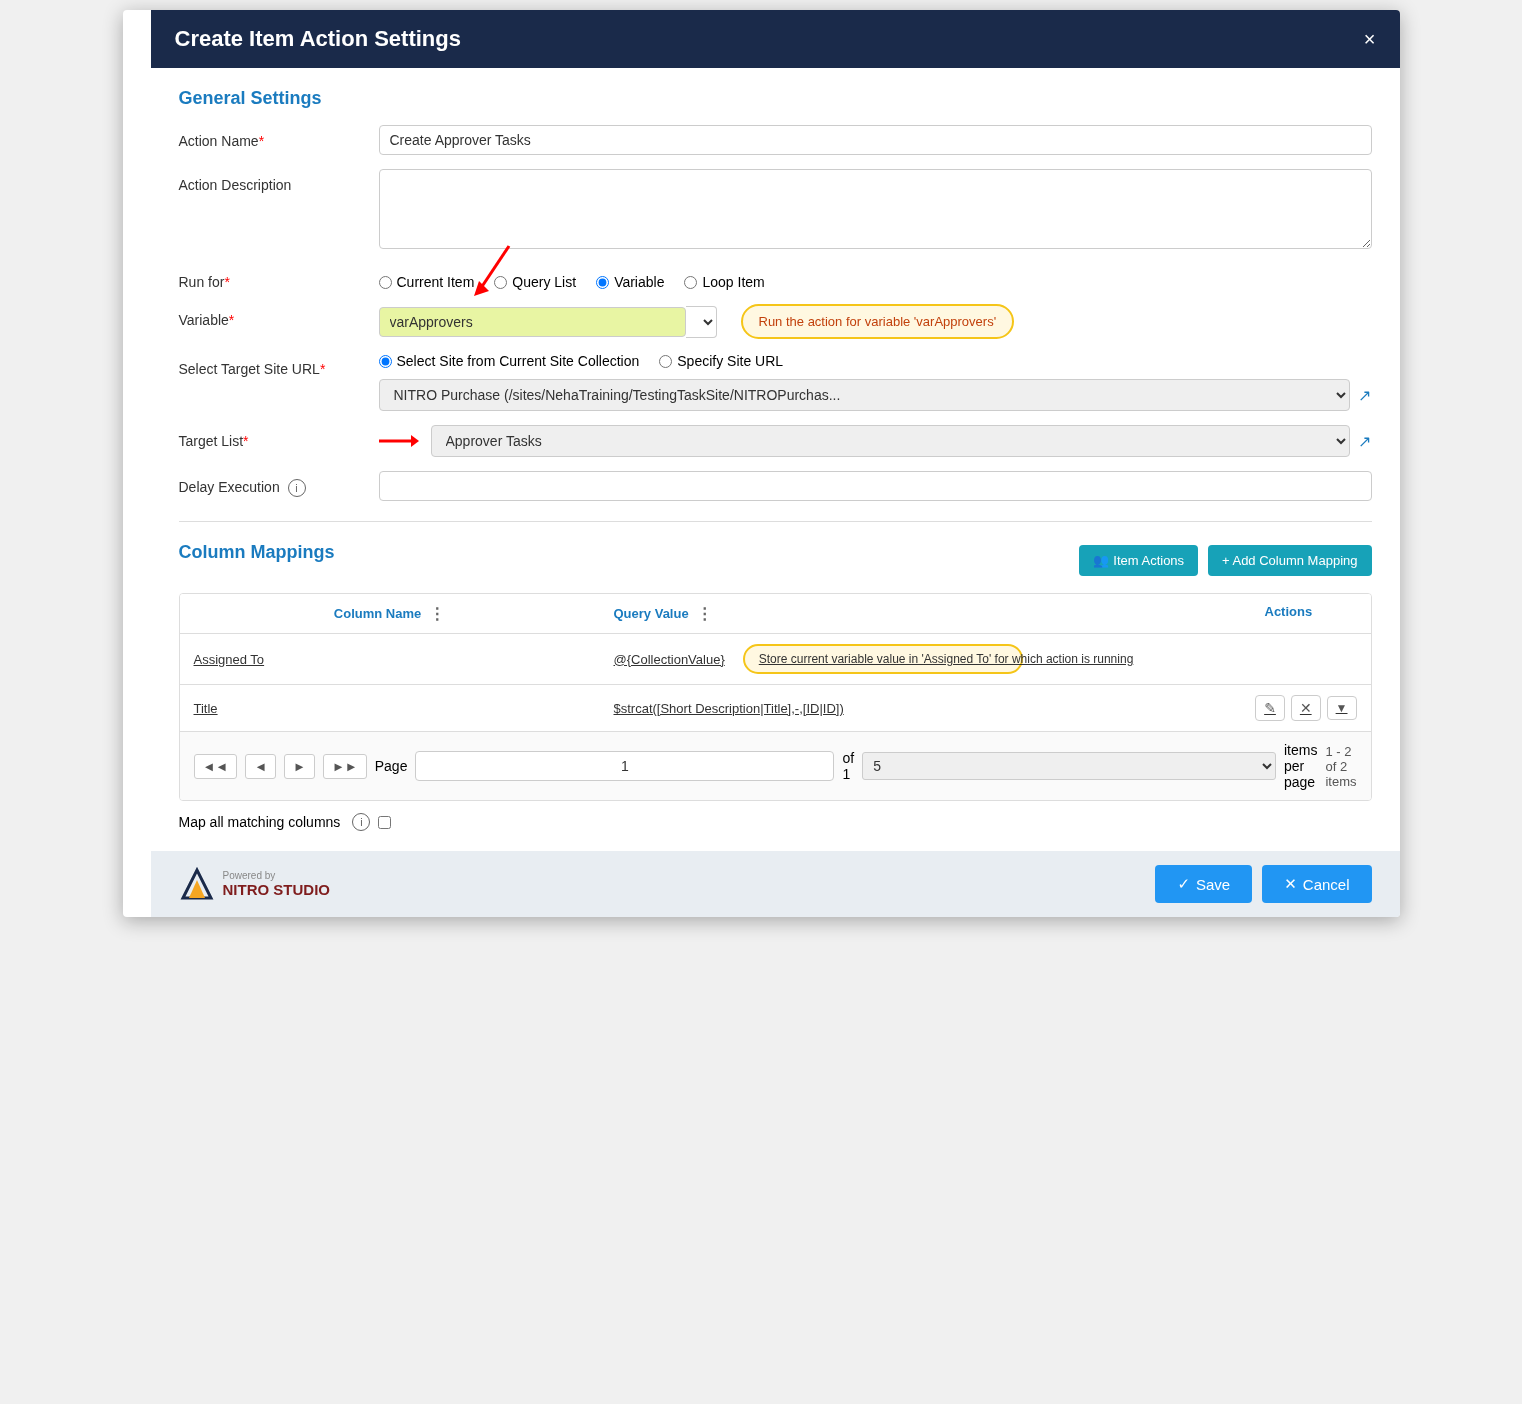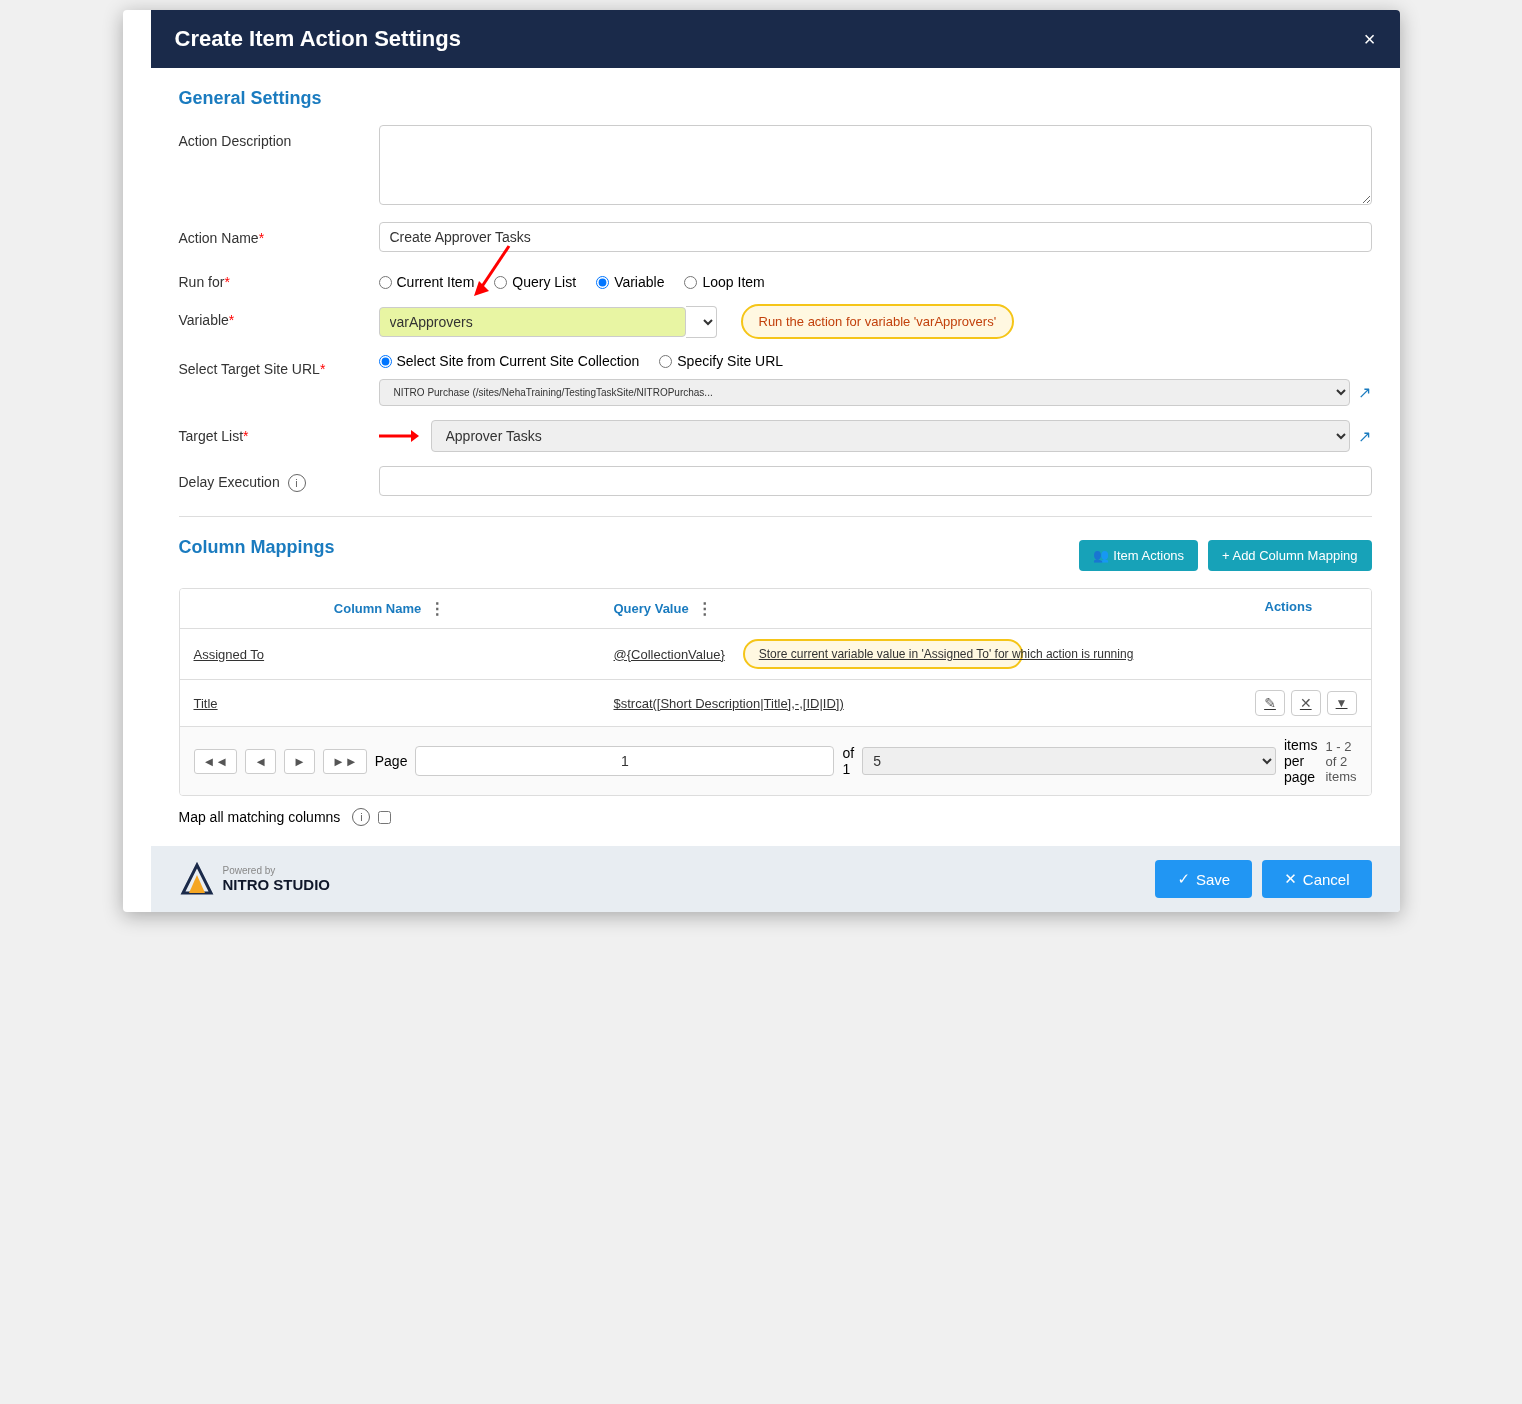--- a/index.html
+++ b/index.html
@@ -20,21 +20,21 @@
     textarea { resize: vertical; min-height: 80px; }
     .radio-group { display: flex; align-items: center; gap: 20px; padding-top: 8px; flex-wrap: wrap; }
     .radio-option { display: flex; align-items: center; gap: 5px; cursor: pointer; }
     .radio-option input[type="radio"] { cursor: pointer; }
     .variable-row { display: flex; align-items: center; gap: 0; }
     .variable-input { background: #e8f5a3; border: 1px solid #ccc; border-radius: 4px 0 0 4px; padding: 6px 10px; font-size: 14px; min-width: 180px; }
     .variable-dropdown { background: #fff; border: 1px solid #ccc; border-left: none; border-radius: 0 4px 4px 0; padding: 6px 20px 6px 10px; font-size: 14px; flex: 1; }
     .tooltip-bubble { background: #fff8e1; border: 2px solid #f5c518; border-radius: 20px; padding: 8px 16px; font-size: 13px; color: #c2410c; margin-left: 12px; white-space: nowrap; }
     .site-url-row { display: flex; align-items: center; gap: 20px; margin-bottom: 10px; }
     .site-select-row { display: flex; align-items: center; gap: 8px; }
-    .site-select { flex: 1; padding: 6px 10px; border: 1px solid #ccc; border-radius: 4px; font-size: 10px; }
+    .site-select { flex: 1; padding: 6px 10px; border: 1px solid #ccc; border-radius: 4px; font-size: 14px; }
     .ext-link { color: #1a7bbf; font-size: 16px; cursor: pointer; }
     .target-list-row { display: flex; align-items: center; gap: 8px; position: relative; }
     .target-select { flex: 1; padding: 6px 10px; border: 1px solid #ccc; border-radius: 4px; font-size: 14px; }
     .info-icon { display: inline-flex; align-items: center; justify-content: center; width: 18px; height: 18px; border-radius: 50%; border: 1px solid #666; color: #666; font-size: 11px; cursor: pointer; margin-left: 4px; }
     .divider { border: none; border-top: 1px solid #ddd; margin: 20px 0; }
     .column-mappings-header { display: flex; align-items: center; justify-content: space-between; margin-bottom: 14px; }
     .btn-item-actions { background: #17a2b8; color: #fff; border: none; border-radius: 4px; padding: 8px 14px; font-size: 13px; cursor: pointer; margin-right: 6px; }
     .btn-add-mapping { background: #17a2b8; color: #fff; border: none; border-radius: 4px; padding: 8px 14px; font-size: 13px; cursor: pointer; }
     .table-wrapper { border: 1px solid #ddd; border-radius: 4px; overflow: hidden; }
     .table-header { display: flex; background: #fff; border-bottom: 1px solid #ddd; }
@@ -71,32 +71,32 @@
   <div class="modal-header">
     <h1>Create Item Action Settings</h1>
     <button class="close-btn">×</button>
   </div>
 
   <div class="modal-body">
 
     <div class="section-title">General Settings</div>
 
     <div class="form-row">
+      <div class="form-label">
+        <span>Action Name</span><span class="required">*</span>
+      </div>
+      <div class="form-control">
+        <input type="text" value="Create Approver Tasks" style="">
+      </div>
+    </div>
+
+    <div class="form-row">
       <div class="form-label">Action Description</div>
       <div class="form-control">
         <textarea style=""></textarea>
-      </div>
-    </div>
-
-    <div class="form-row">
-      <div class="form-label">
-        <span>Action Name</span><span class="required">*</span>
-      </div>
-      <div class="form-control">
-        <input type="text" value="Create Approver Tasks" style="">
       </div>
     </div>
 
     <div class="form-row">
       <div class="form-label">
         <span>Run for</span><span class="required">*</span>
       </div>
       <div class="form-control">
         <div class="radio-group">
           <label class="radio-option">
@@ -273,21 +273,21 @@
   </div>
 
   <div class="modal-footer">
     <div class="footer-left logo-area">
       <svg width="36" height="36" viewBox="0 0 36 36">
         <polygon points="4,32 18,4 32,32" fill="none" stroke="#1a2a4a" stroke-width="3"></polygon>
         <polygon points="10,32 18,14 26,32" fill="#f5a623"></polygon>
       </svg>
       <div>
         <div style="font-size:10px; color:#888;">Powered by</div>
-        <div style="font-size:15px; font-weight:bold; color:#0f172a;">NITRO STUDIO</div>
+        <div style="font-size:15px; font-weight:bold; color:#7f1d1d;">NITRO STUDIO</div>
       </div>
     </div>
     <button class="btn-save">
       <span>✓</span>
       <span>Save</span>
     </button>
     <button class="btn-cancel">
       <span>✕</span>
       <span>Cancel</span>
     </button>

